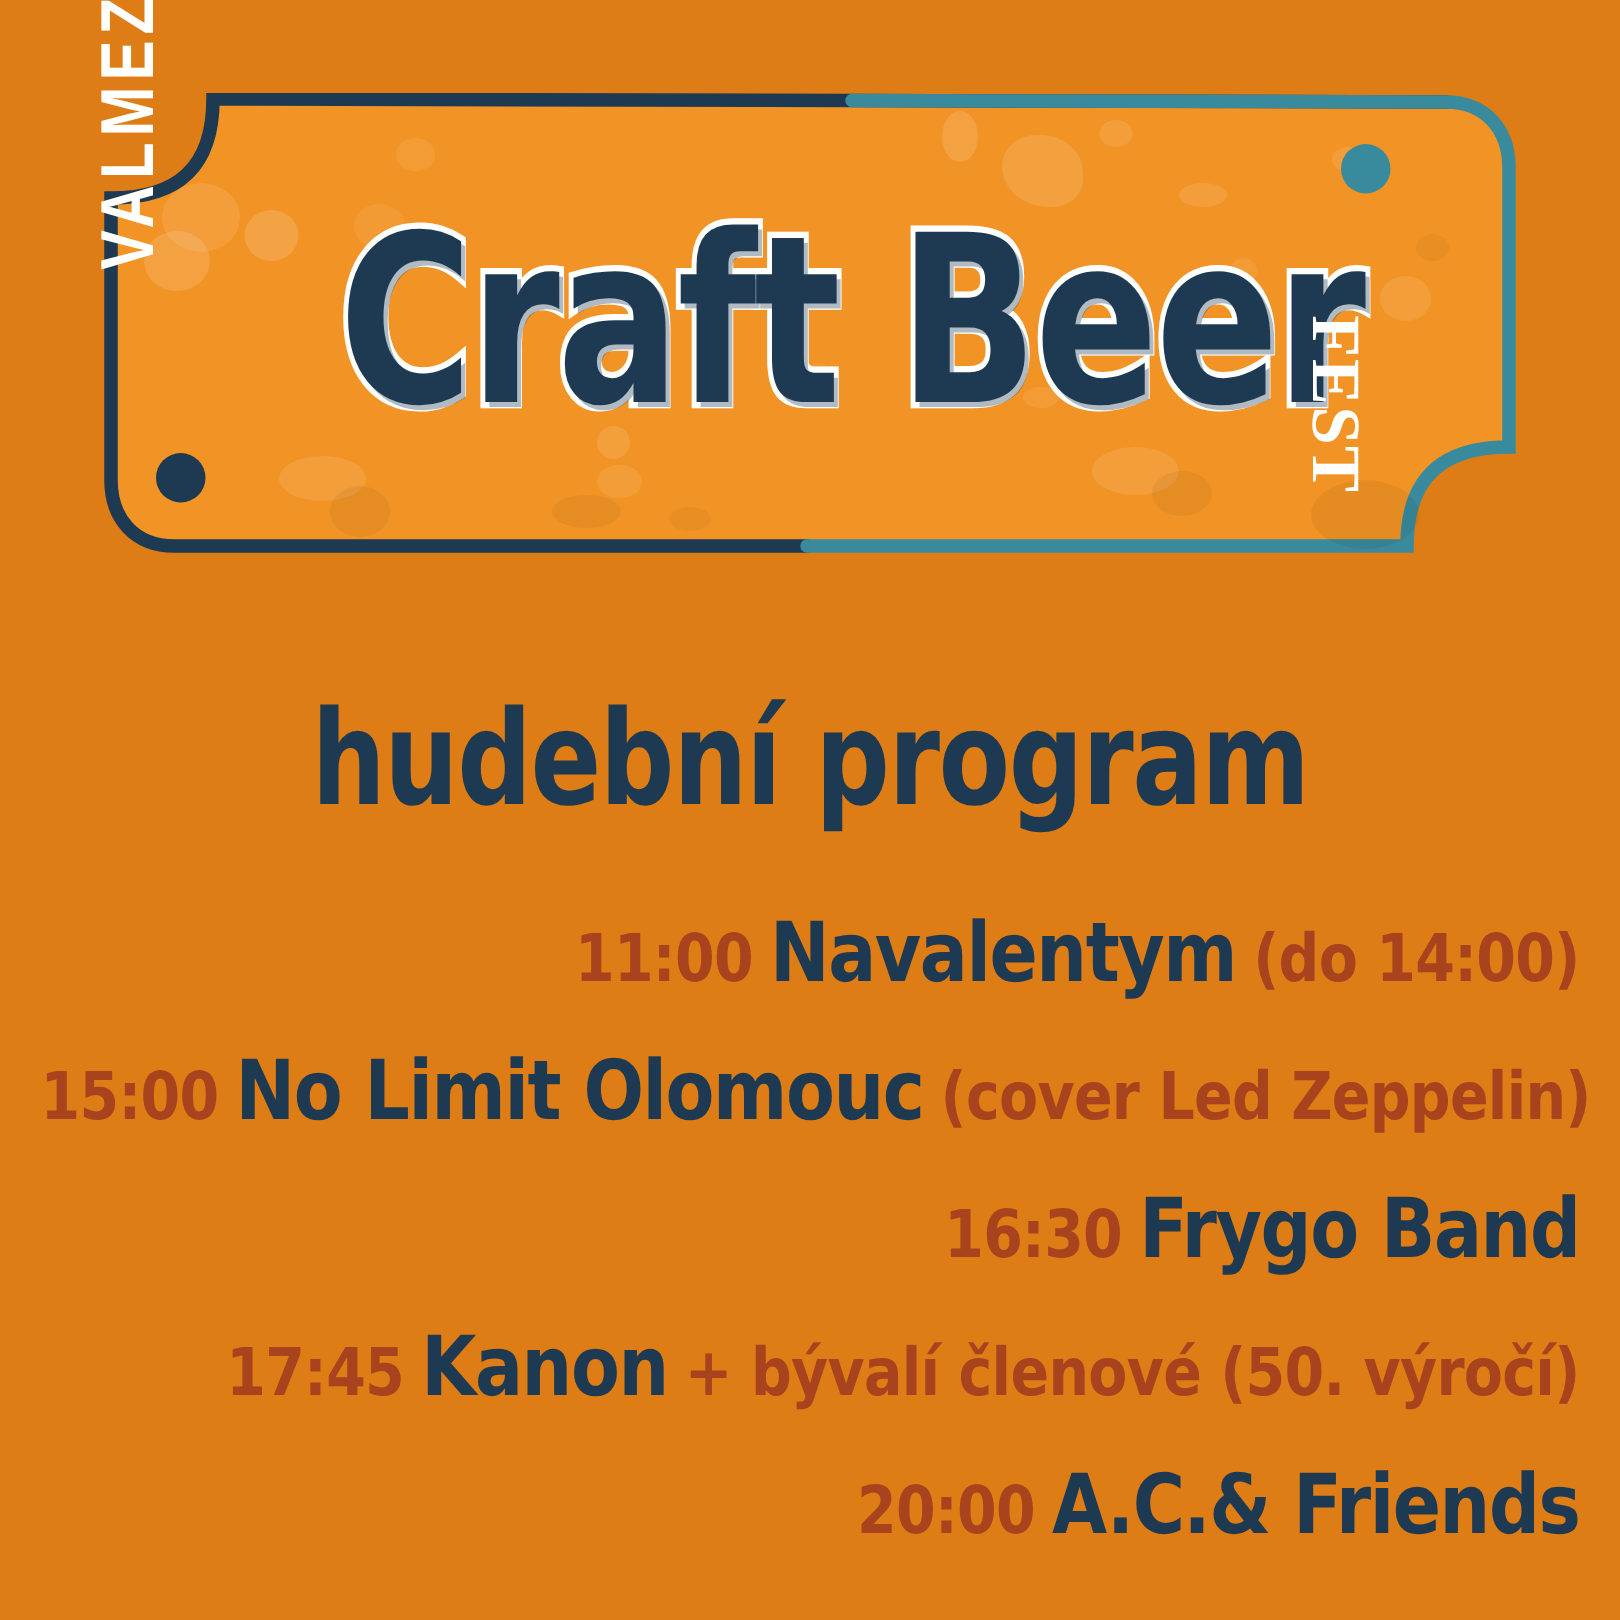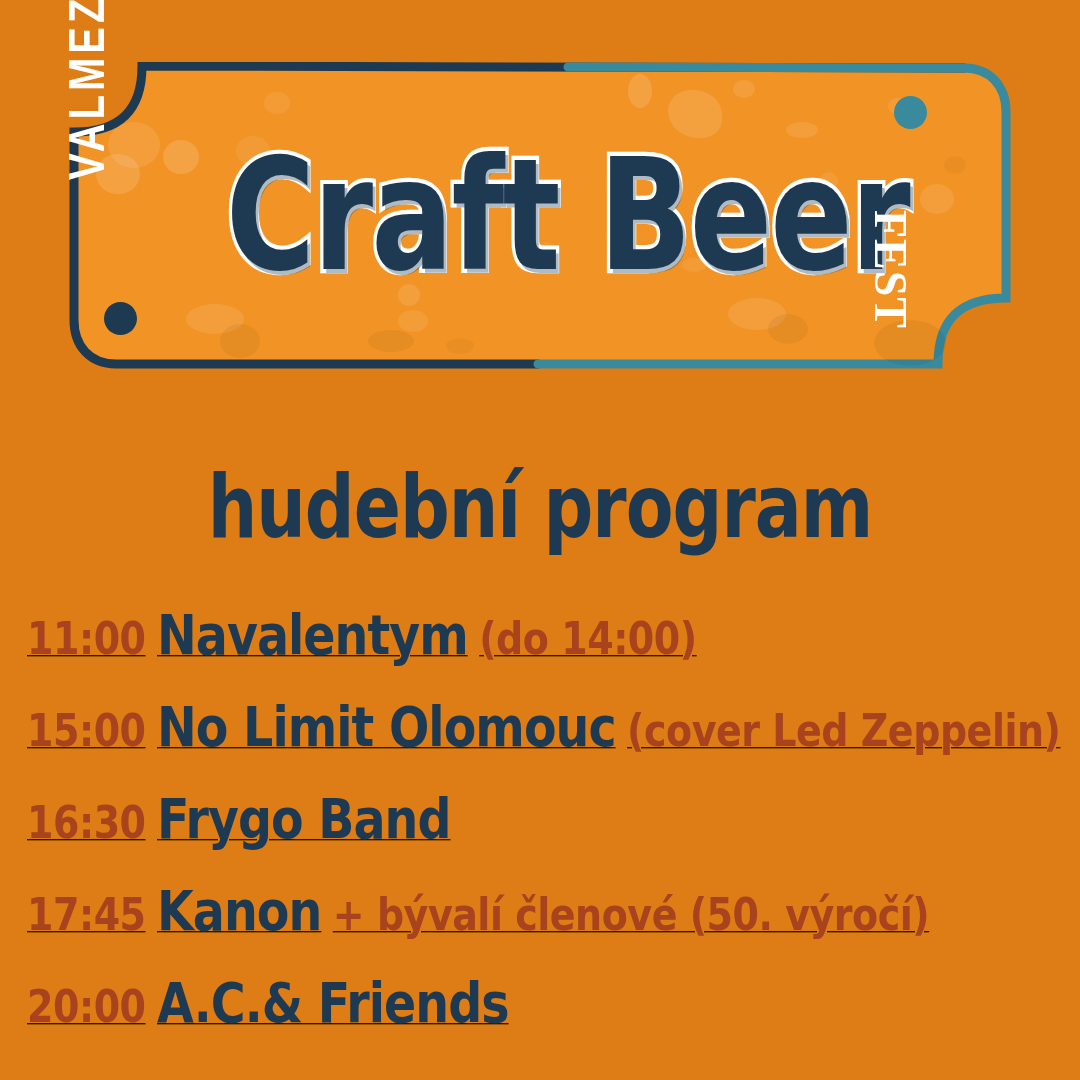--- a/index.html
+++ b/index.html
@@ -128,22 +128,21 @@
     transform: scaleY(1.18) scaleX(0.94);
     transform-origin: center top;
   }
 
   
   .program {
     position: absolute;
     left: 0;
     right: 0;
     top: 596px;
-    text-align: left;
-    text-decoration: underline;
+    text-align: right;
   }
 
   .program-row {
     display: block;
     white-space: nowrap;
     line-height: 80px;
     font-family: "DejaVu Sans", sans-serif;
     transform: scaleY(1.1) scaleX(0.95);
   }
 

